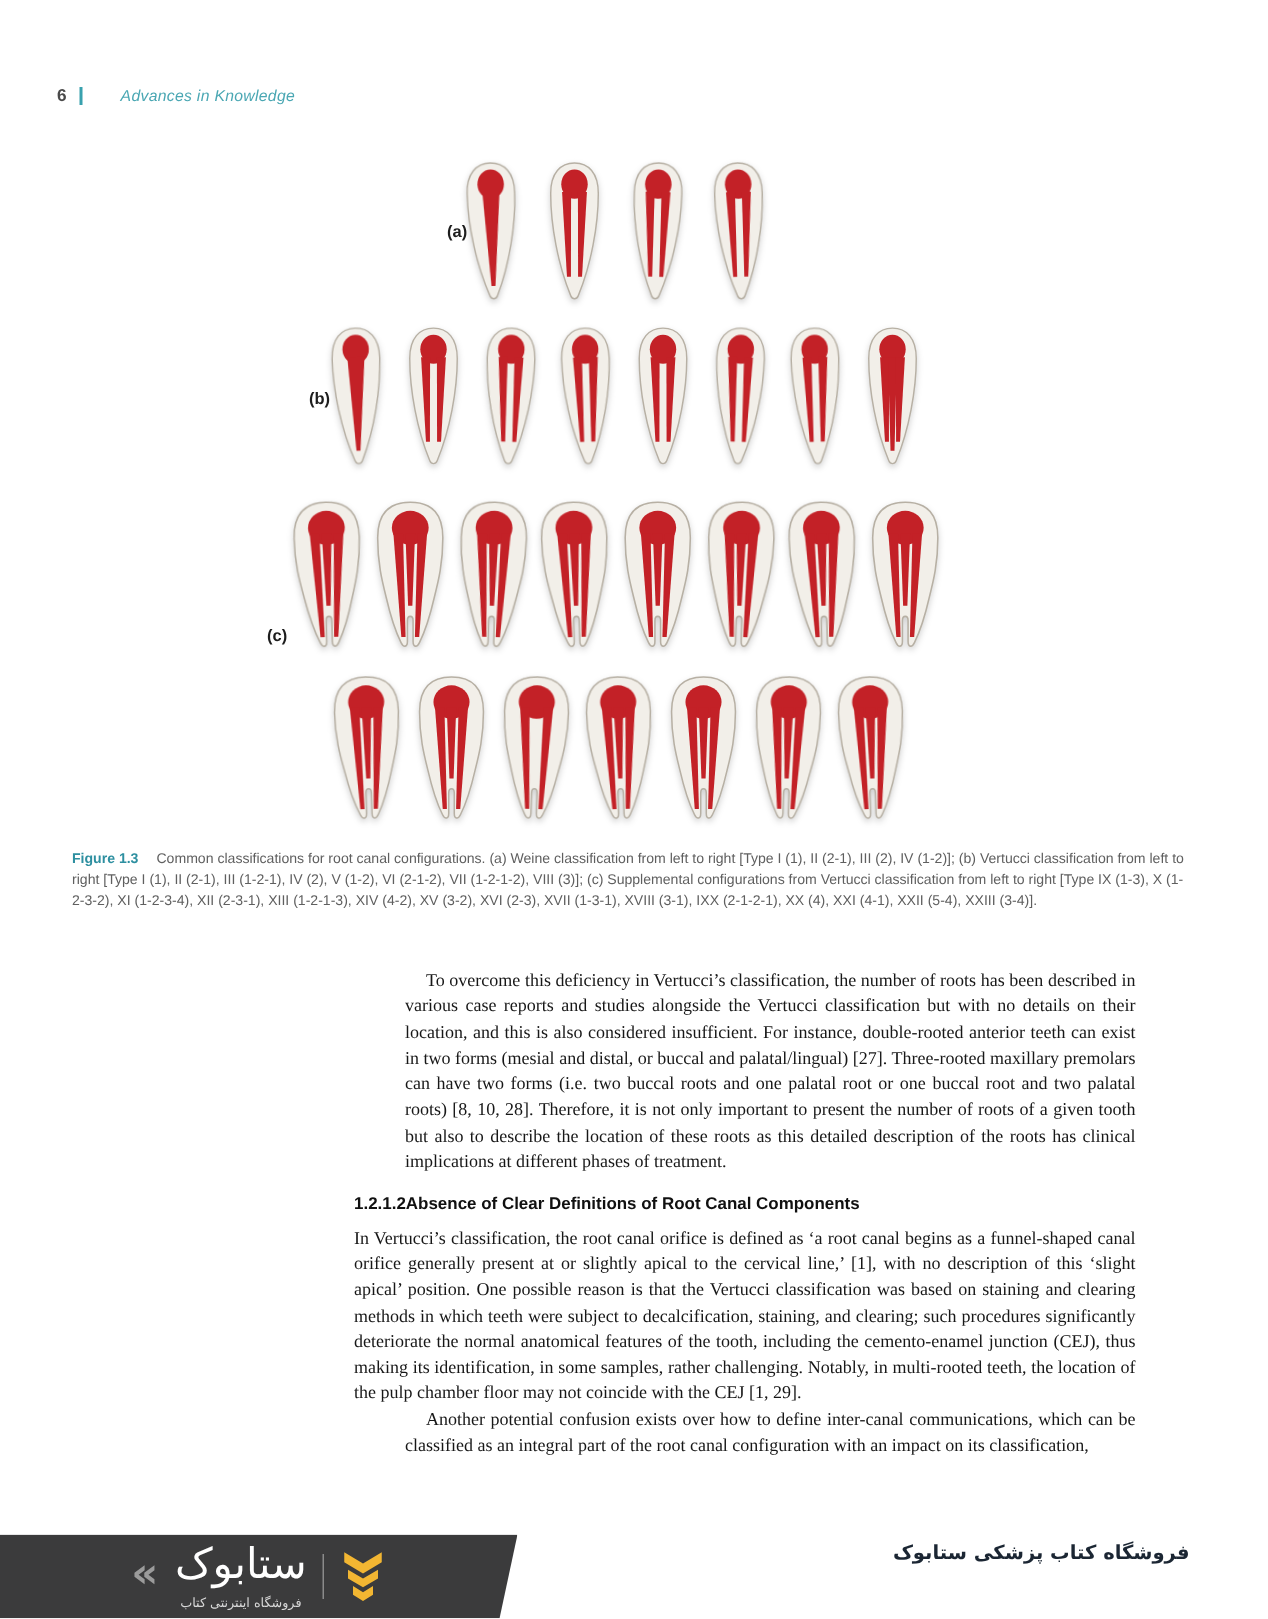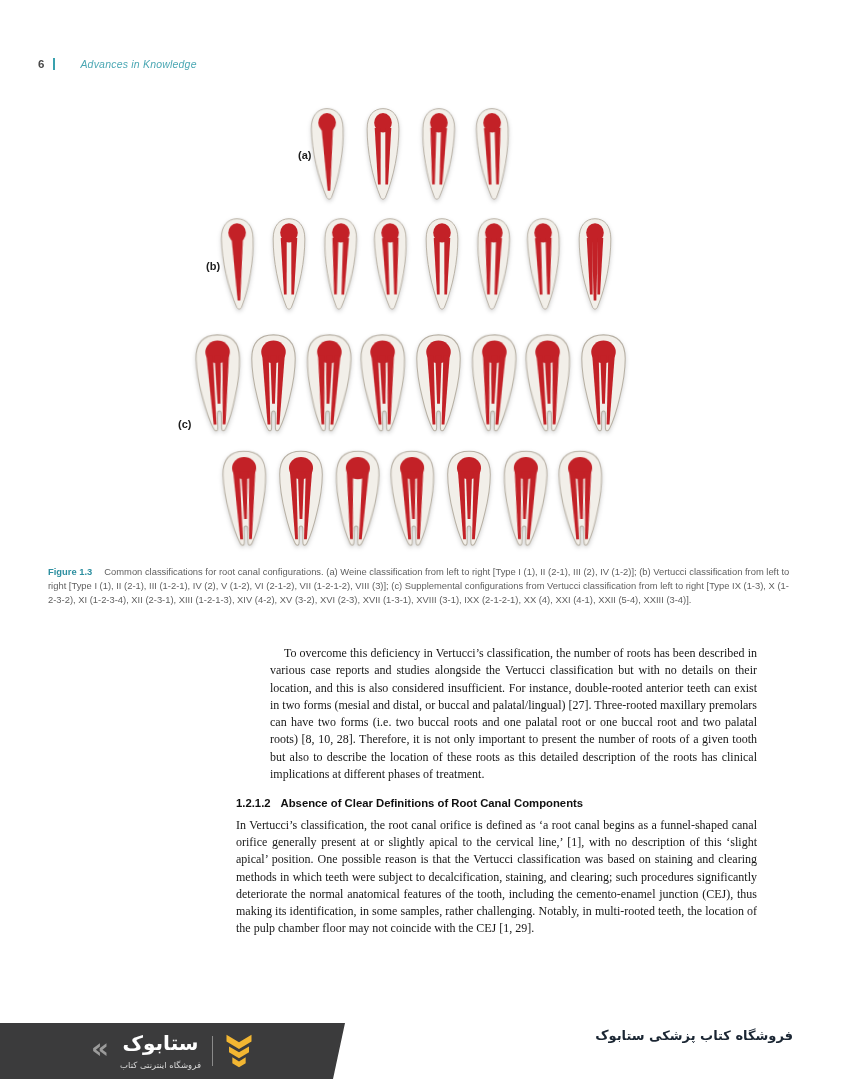--- a/index.html
+++ b/index.html
@@ -61,38 +61,38 @@
     position:absolute; top:645px; left:236px; width:521px;
     font-size:12px; line-height:17.3px; color:#171717;
     text-align:justify;
   }
   .body-text p.indent { text-indent:14px;margin-left:34px; }
   .section-heading {
     font-family:"Liberation Sans", sans-serif;
     font-weight:bold; font-size:11.3px; color:#101010;
     margin-top:12px; margin-bottom:4px; text-align:left;
   }
-  .section-heading .h-num { margin-right:10px; }
+  .section-heading .h-num { }
 
   
   .footer { position:absolute; bottom:0; left:0; width:845px; height:56px; background:#fff; }
   .footer-left {
     position:absolute; left:0; top:0; height:56px; width:345px;
     display:flex; align-items:center; justify-content:center; gap:11px;
     clip-path:polygon(0 0, 100% 0, calc(100% - 12px) 100%, 0 100%);
   }
   .guillemet {
     font-family:"DejaVu Sans", sans-serif;
     color:#9b9b9b; font-size:28px; line-height:1; font-weight:bold;
     transform:translateY(-2px);
   }
   .logo-col { display:flex; flex-direction:column; align-items:center; }
   .logo-fa {
     font-family:"DejaVu Sans", sans-serif; direction:rtl;
-    color:#ffffff; font-weight:bold; font-size:20px; line-height:1.1;
+    color:#ffffff; font-weight:normal; font-size:28px; line-height:1.1;
   }
   .logo-tagline {
     font-family:"DejaVu Sans", sans-serif; direction:rtl;
     color:#d8d8d8; font-size:8.5px; margin-top:6px;
   }
   .logo-divider { width:1px; height:30px; background:#8a8a8a; }
   .logo-emblem svg { display:block; }
 
   .footer-right {
     position:absolute; right:52px; top:5px; text-align:center;
@@ -372,20 +372,21 @@
 <div class="caption">
   <span class="fig-label">Figure 1.3</span><span>Common classifications for root canal configurations. (a) Weine classification from left to right [Type I (1), II (2-1), III (2), IV (1-2)]; (b) Vertucci classification from left to right [Type I (1), II (2-1), III (1-2-1), IV (2), V (1-2), VI (2-1-2), VII (1-2-1-2), VIII (3)]; (c) Supplemental configurations from Vertucci classification from left to right [Type IX (1-3), X (1-2-3-2), XI (1-2-3-4), XII (2-3-1), XIII (1-2-1-3), XIV (4-2), XV (3-2), XVI (2-3), XVII (1-3-1), XVIII (3-1), IXX (2-1-2-1), XX (4), XXI (4-1), XXII (5-4), XXIII (3-4)].</span>
 </div>
 
 <div class="body-text">
   <p class="indent">To overcome this deficiency in Vertucci’s classification, the number of roots has been described in various case reports and studies alongside the Vertucci classification but with no details on their location, and this is also considered insufficient. For instance, double-rooted anterior teeth can exist in two forms (mesial and distal, or buccal and palatal/lingual) [27]. Three-rooted maxillary premolars can have two forms (i.e. two buccal roots and one palatal root or one buccal root and two palatal roots) [8, 10, 28]. Therefore, it is not only important to present the number of roots of a given tooth but also to describe the location of these roots as this detailed description of the roots has clinical implications at different phases of treatment.</p>
   <h3 class="section-heading">
     <span class="h-num">1.2.1.2</span><span>Absence of Clear Definitions of Root Canal Components</span>
   </h3>
   <p>In Vertucci’s classification, the root canal orifice is defined as ‘a root canal begins as a funnel-shaped canal orifice generally present at or slightly apical to the cervical line,’ [1], with no description of this ‘slight apical’ position. One possible reason is that the Vertucci classification was based on staining and clearing methods in which teeth were subject to decalcification, staining, and clearing; such procedures significantly deteriorate the normal anatomical features of the tooth, including the cemento-enamel junction (CEJ), thus making its identification, in some samples, rather challenging. Notably, in multi-rooted teeth, the location of the pulp chamber floor may not coincide with the CEJ [1, 29].</p>
+  <p class="indent">Another potential confusion exists over how to define inter-canal communications, which can be classified as an integral part of the root canal configuration with an impact on its classification,</p>
 </div>
 
 <div class="footer">
   <div class="footer-left" id="footer-left" style="background: rgb(59, 59, 60);">
     <span class="guillemet">«</span>
     <div class="logo-col">
       <span class="logo-fa">ستابوک</span>
       <span class="logo-tagline">فروشگاه اینترنتی کتاب</span>
     </div>
     <div class="logo-divider"></div>

